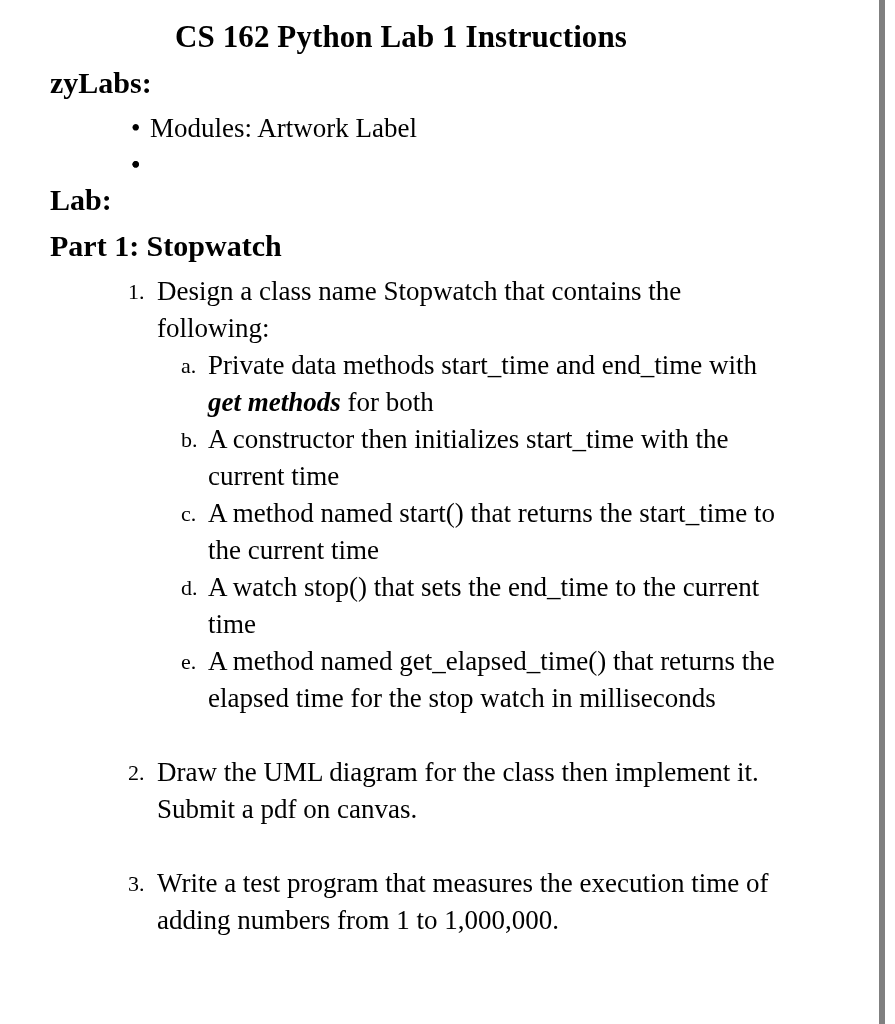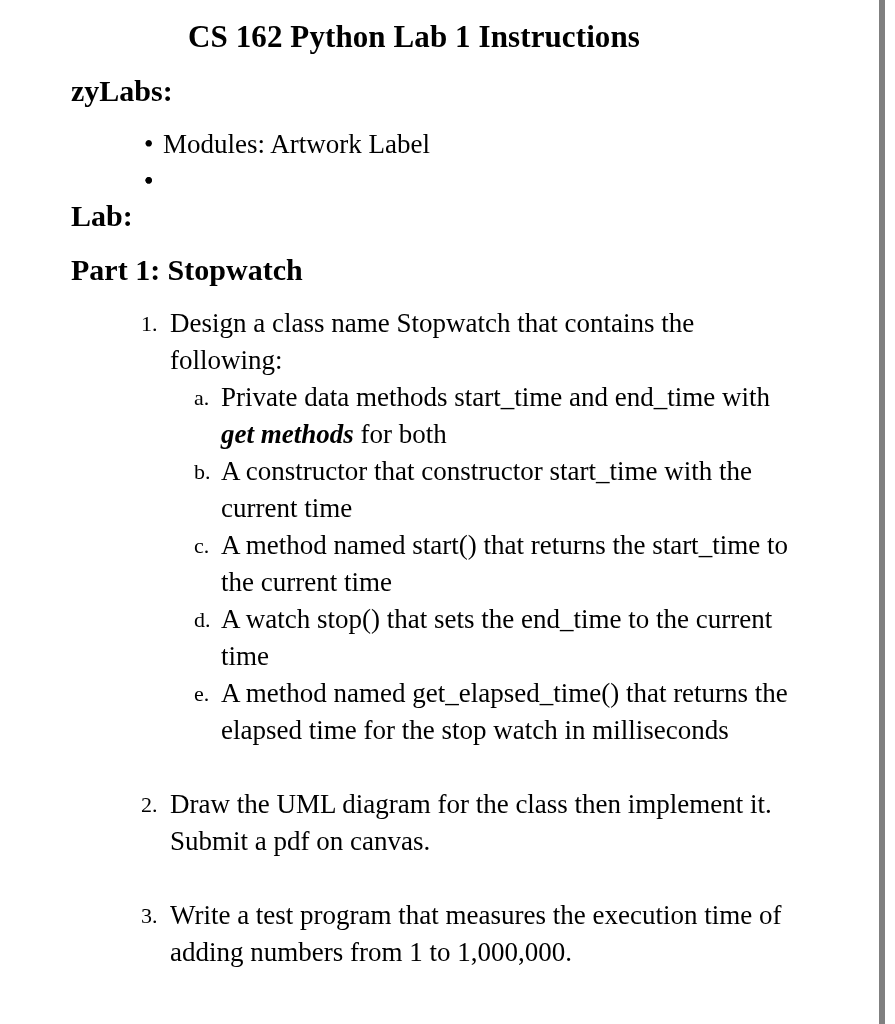--- a/index.html
+++ b/index.html
@@ -29,41 +29,41 @@
     top: 0;
     right: 10px;
     width: 6px;
     height: 1024px;
     background: #808080;
   }
 
   #doc {
     position: absolute;
     top: 0;
-    left: 13px;
+    left: 0;
     width: 790px;
     padding: 18px 0 0 0;
     box-sizing: border-box;
   }
 
   .doc-title {
     text-align: center;
     font-weight: bold;
     font-size: 31px;
     line-height: 38px;
     margin: 0 0 6px 0;
     padding-left: 12px;
     letter-spacing: 0.1px;
   }
 
   .section-head {
     font-weight: bold;
     font-size: 30px;
     line-height: 38px;
-    margin: 16px;
+    margin: 8px;
     padding-left: 42px;
   }
 
   .section-head.lab {
     margin-top: 34px;
   }
 
   
   ul.bullets {
     list-style: none;
@@ -173,21 +173,21 @@
         <span class="num-mark">1.</span>
         <span><span>Design a class name </span><b>Stopwatch</b><span> that contains the following:</span></span>
 
         <ol class="lettered">
           <li>
             <span class="alpha-mark">a.</span>
             <span class="rich"><b>Private</b><span> data methods </span><b>start_time</b><span> and </span><b>end_time</b><span> with </span><span class="bi">get methods</span><span> for both</span></span>
           </li>
           <li>
             <span class="alpha-mark">b.</span>
-            <span class="rich"><span>A constructor that constructor </span><b>start_time</b><span> with the current time</span></span>
+            <span class="rich"><span>A constructor then initializes </span><b>start_time</b><span> with the current time</span></span>
           </li>
           <li>
             <span class="alpha-mark">c.</span>
             <span class="rich"><span>A method named </span><b>start()</b><span> that returns the </span><b>start_time</b><span> to the current time</span></span>
           </li>
           <li>
             <span class="alpha-mark">d.</span>
             <span class="rich"><span>A watch </span><b>stop()</b><span> that sets the </span><b>end_time</b><span> to the current time</span></span>
           </li>
           <li>

